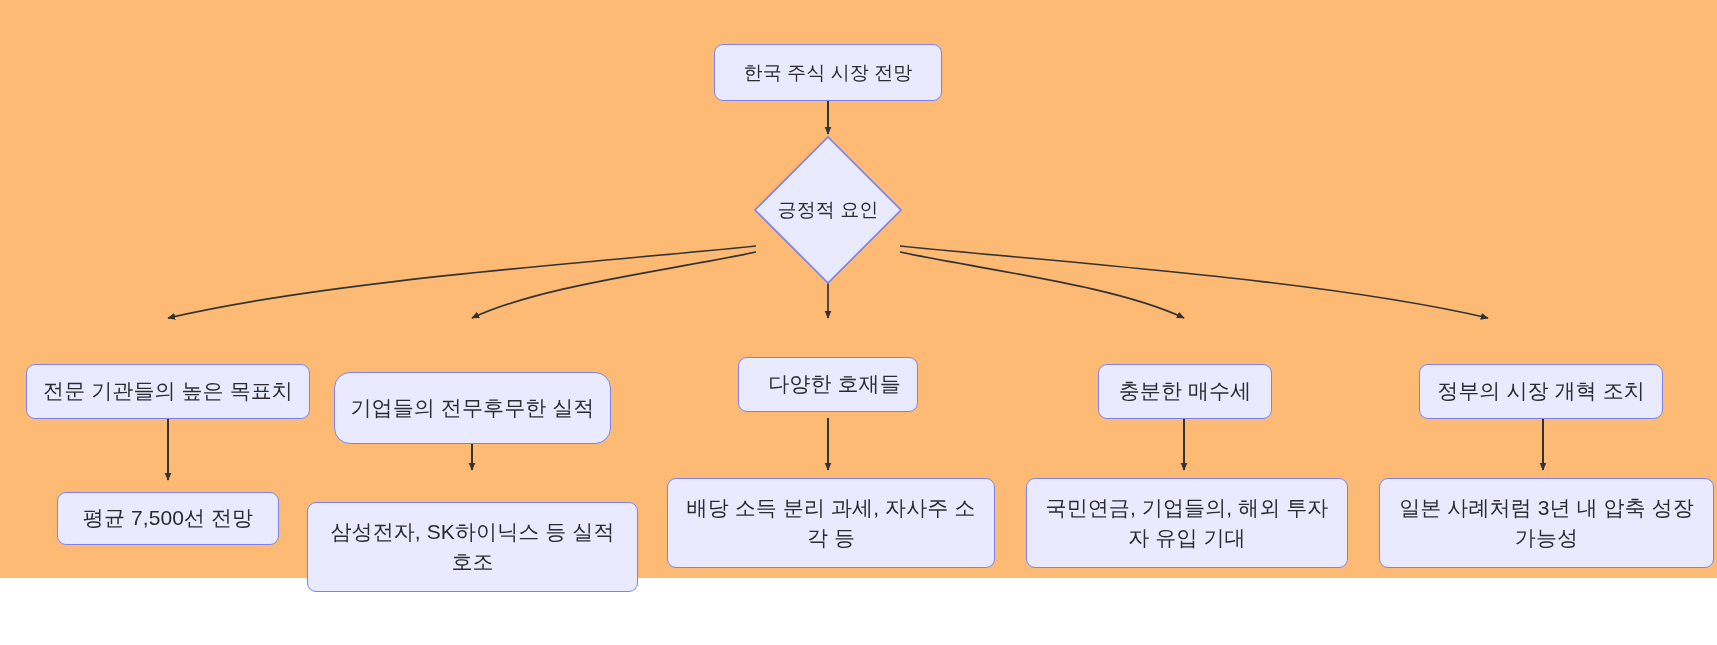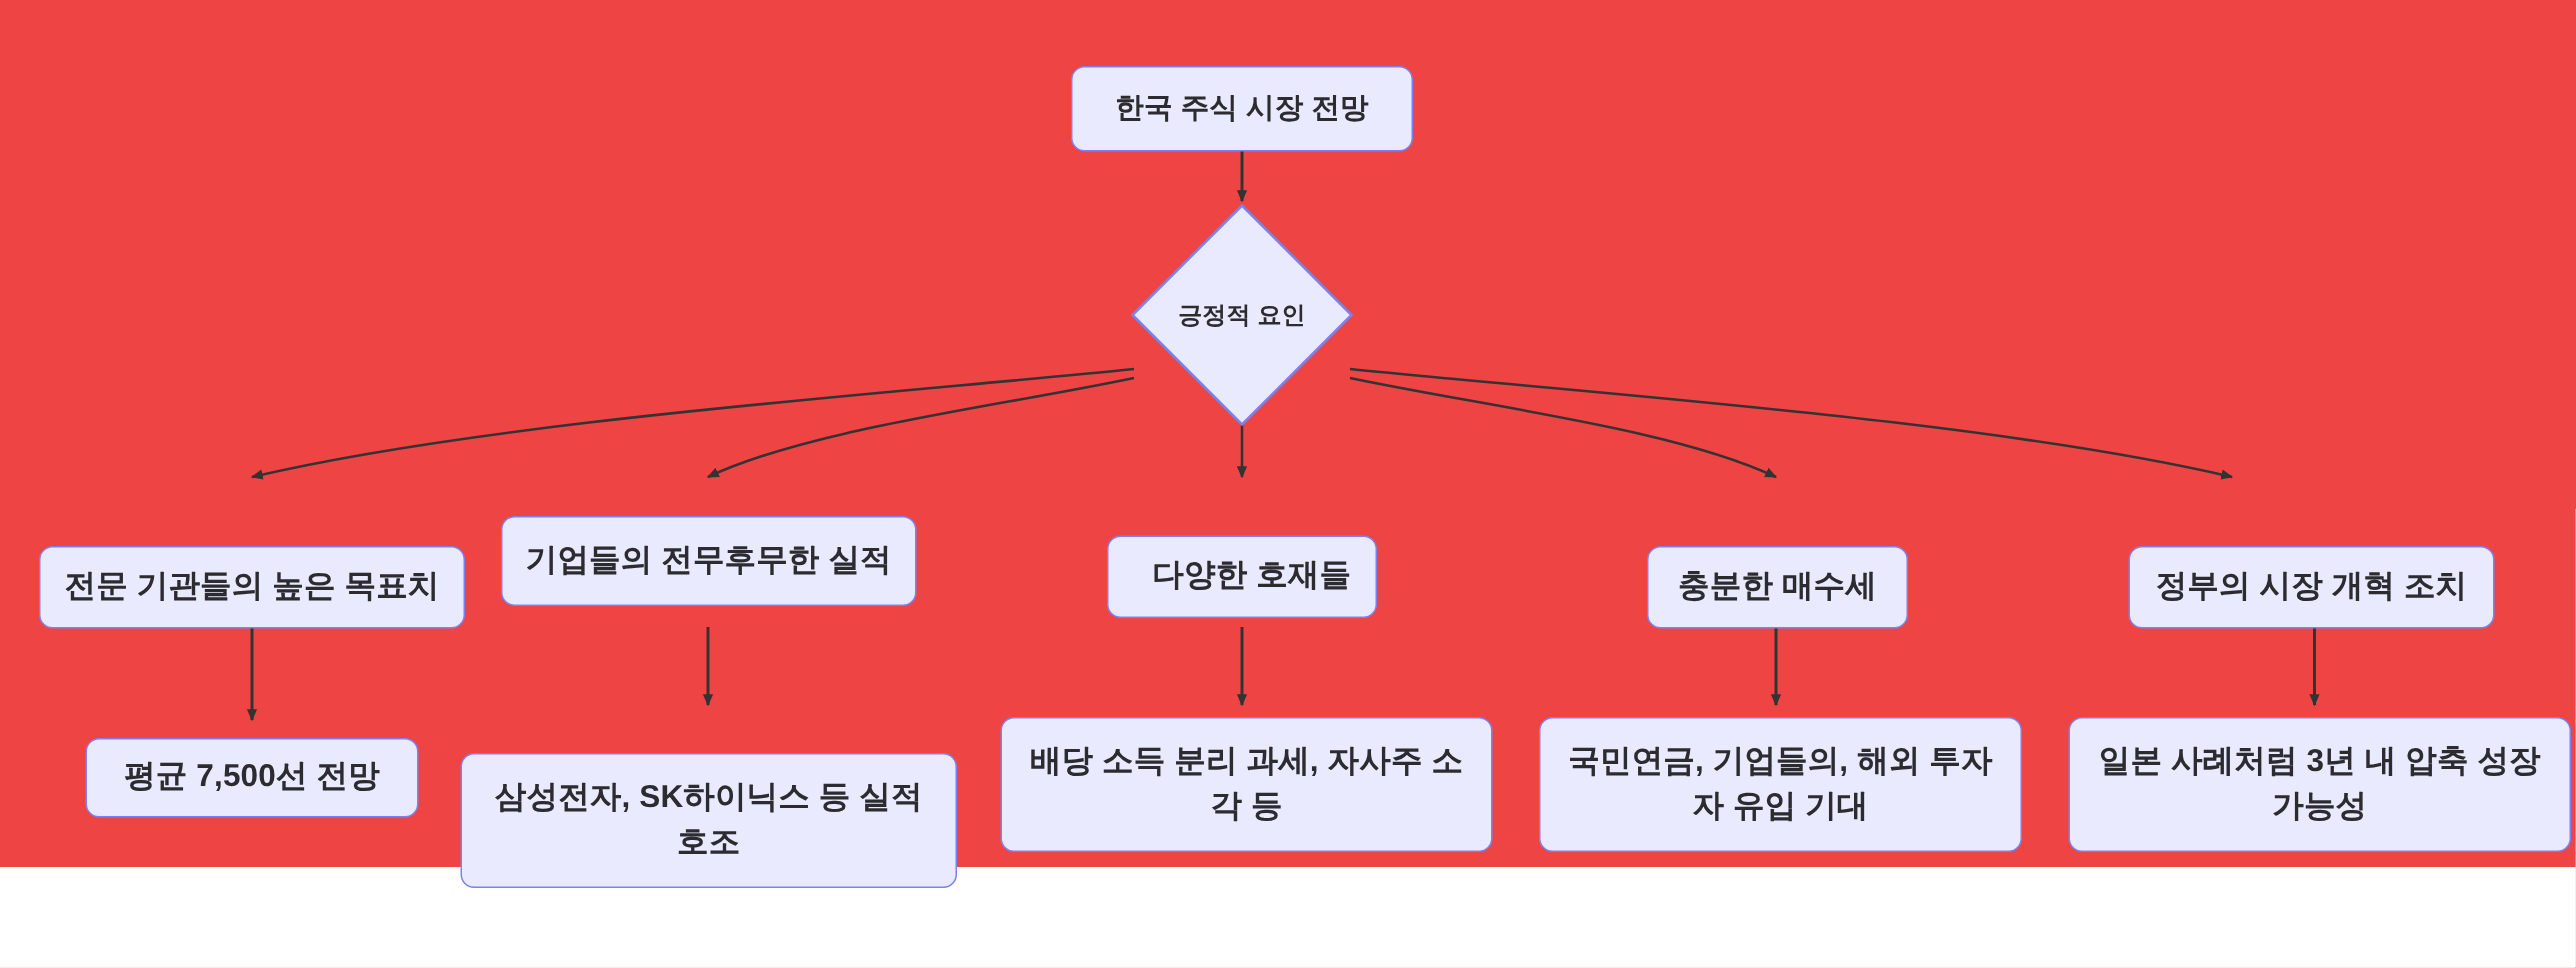--- a/index.html
+++ b/index.html
@@ -18,22 +18,21 @@
     width: 1717px;
     height: 645px;
     background: #ffffff;
   }
   #diagram-canvas {
     position: absolute;
     left: 0;
     top: 0;
     width: 1717px;
     height: 578px;
-    background: #ef4444;
-    font-weight: bold;
+    background: #fdba74;
   }
   #edge-layer {
     position: absolute;
     left: 0;
     top: 0;
     width: 1717px;
     height: 578px;
     pointer-events: none;
   }
   .node {
@@ -68,21 +67,21 @@
   }
   .diamond-label {
     position: absolute;
     left: 0;
     top: 0;
     width: 100%;
     height: 100%;
     display: flex;
     align-items: center;
     justify-content: center;
-    font-size: 16px;
+    font-size: 19px;
     color: #2b2b30;
     letter-spacing: 0.1px;
   }
 </style>
 </head>
 <body>
 
 <div id="diagram-root">
   <div id="diagram-canvas">
 
@@ -116,21 +115,21 @@
 
     <div class="diamond-wrap" style="left:752px; top:134px; width:152px; height:152px;">
       <svg class="diamond-shape" viewBox="0 0 152 152" xmlns="http://www.w3.org/2000/svg">
         <polygon points="76,3 149,76 76,149 3,76" fill="#e9eafd" stroke="#7d81ef" stroke-width="1.7"></polygon>
       </svg>
       <div class="diamond-label">긍정적 요인</div>
     </div>
 
     <div class="node" style="left:26px; top:364px; width:284px; height:55px;">전문 기관들의 높은 목표치</div>
 
-    <div class="node" style="left:334px; top:344px; width:277px; height:60px;">기업들의 전무후무한 실적</div>
+    <div class="node" style="left:334px; top:372px; width:277px; height:72px;border-radius:16px;">기업들의 전무후무한 실적</div>
 
     <div class="node" style="left:738px; top:357px; width:180px; height:55px;padding-left:27px;">다양한 호재들</div>
 
     <div class="node" style="left:1098px; top:364px; width:174px; height:55px;">충분한 매수세</div>
 
     <div class="node" style="left:1419px; top:364px; width:244px; height:55px;">정부의 시장 개혁 조치</div>
 
     <div class="node" style="left:57px; top:492px; width:222px; height:53px;">평균 7,500선 전망</div>
 
     <div class="node" style="left:307px; top:502px; width:331px; height:90px;">삼성전자, SK하이닉스 등 실적

